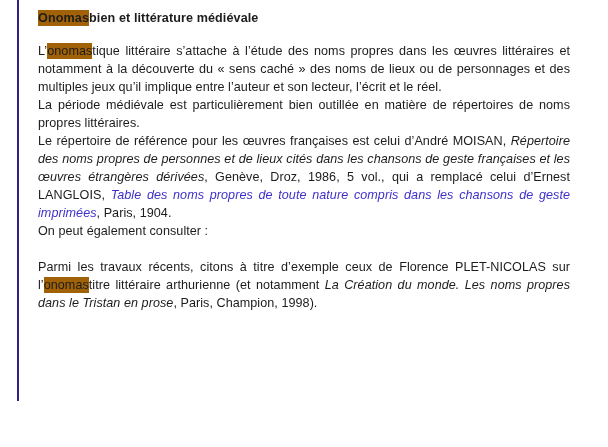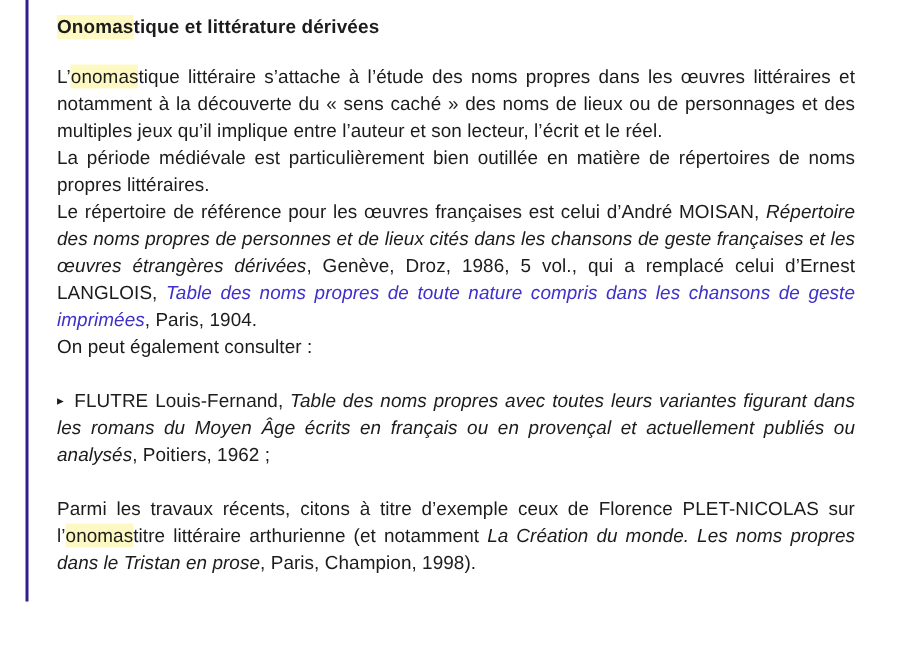--- a/index.html
+++ b/index.html
@@ -34,21 +34,21 @@
     margin-bottom: 15px;
     letter-spacing: 0.1px;
   }
   p.block {
     text-align: justify;
     margin-bottom: 18px;
     letter-spacing: 0.05px;
   }
   p.block:last-child { margin-bottom: 0; }
   .hl {
-    background: #fef9c3;
+    background: #a16207;
     padding: 1px 0;
   }
   .it { font-style: italic; }
   .ref-link {
     color: #3f30c9;
     font-style: italic;
     text-decoration: none;
     cursor: pointer;
   }
   .bullet {
@@ -67,23 +67,22 @@
   }
 </style>
 </head>
 <body>
 
 <div class="page">
   <div class="accent-line"></div>
 
   <div class="content">
 
-    <div class="title"><span class="hl">Onomas</span><span>tique et littérature dérivées</span></div>
+    <div class="title"><span class="hl">Onomas</span><span>bien et littérature médiévale</span></div>
 
     <p class="block"><span>L’</span><span class="hl">onomas</span><span>tique littéraire s’attache à l’étude des noms propres dans les œuvres littéraires et notamment à la découverte du « sens caché » des noms de lieux ou de personnages et des multiples jeux qu’il implique entre l’auteur et son lecteur, l’écrit et le réel.</span><br><span>La période médiévale est particulièrement bien outillée en matière de répertoires de noms propres littéraires.</span><br><span>Le répertoire de référence pour les œuvres françaises est celui d’André MOISAN, </span><span class="it">Répertoire des noms propres de personnes et de lieux cités dans les chansons de geste françaises et les œuvres étrangères dérivées</span><span>, Genève, Droz, 1986, 5 vol., qui a remplacé celui d’Ernest LANGLOIS, </span><a class="ref-link">Table des noms propres de toute nature compris dans les chansons de geste imprimées</a><span>, Paris, 1904.</span><br><span>On peut également consulter :</span></p>
 
-    <p class="block"><span class="bullet">▸</span><span>FLUTRE Louis-Fernand, </span><span class="it">Table des noms propres avec toutes leurs variantes figurant dans les romans du Moyen Âge écrits en français ou en provençal et actuellement publiés ou analysés</span><span>, Poitiers, 1962 ;</span></p>
 
 
     <p class="block"><span>Parmi les travaux récents, citons à titre d’exemple ceux de Florence PLET-NICOLAS sur l’</span><span class="hl">onomas</span><span>titre littéraire arthurienne (et notamment </span><span class="it">La Création du monde. Les noms propres dans le Tristan en prose</span><span>, Paris, Champion, 1998).</span></p>
 
   </div>
 </div>
 
 </body></html>

